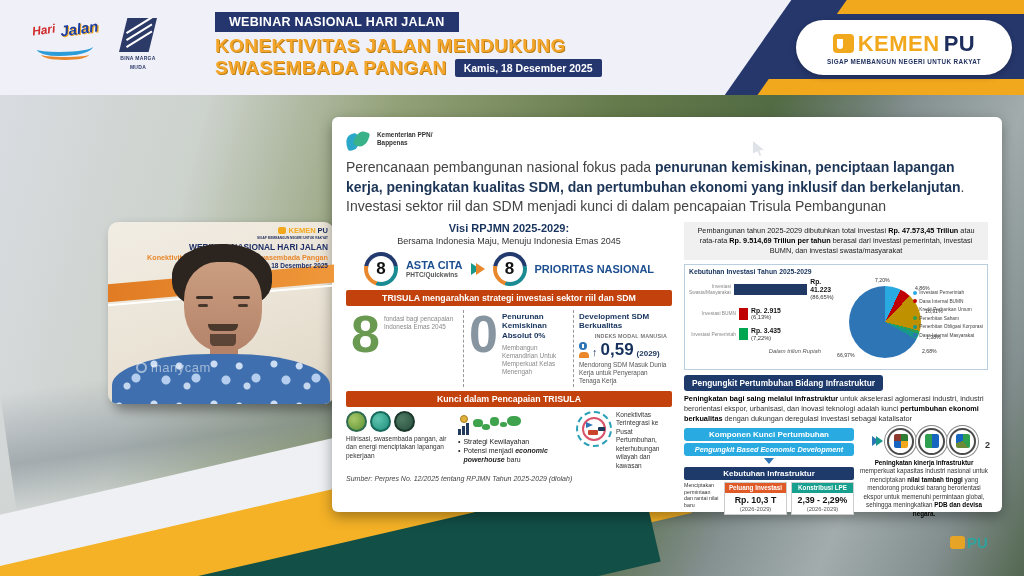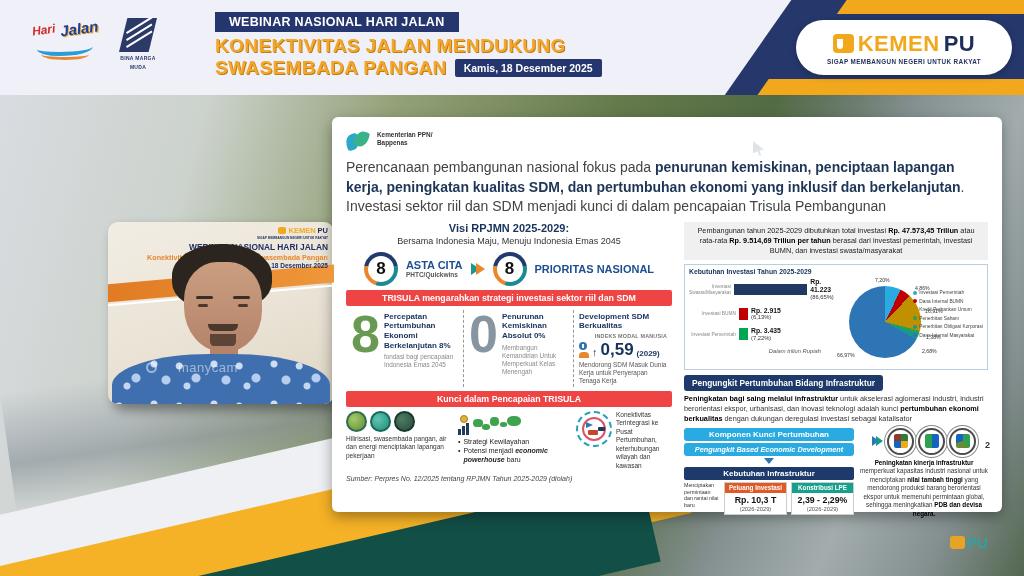--- a/index.html
+++ b/index.html
@@ -69,21 +69,21 @@
   .person { position:absolute; inset:0; z-index:3; }
   .p-hair { position:absolute; left:64px; top:22px; width:100px; height:66px; background:#2b241f; border-radius:48% 48% 42% 42%; }
   .p-face { position:absolute; left:76px; top:40px; width:78px; height:90px; background:linear-gradient(#cb9e80,#b4836a); border-radius:42% 42% 46% 50%; }
   .p-brow { position:absolute; top:34px; width:17px; height:3px; background:#3a2e26; border-radius:2px; }
   .p-eye { position:absolute; top:42px; width:10px; height:3px; background:#4a382c; border-radius:2px; }
   .p-must { position:absolute; left:24px; top:62px; width:30px; height:7px; background:#4a382c; border-radius:0 0 6px 6px; }
   .p-goat { position:absolute; left:26px; top:72px; width:26px; height:14px; background:rgba(62,47,37,.75); border-radius:0 0 45% 45%; }
   .p-neck { position:absolute; left:102px; top:124px; width:28px; height:16px; background:#b4836a; }
   .p-shirt { position:absolute; left:4px; top:132px; width:218px; height:52px; background:#3f6fae; border-radius:45% 45% 0 0/60% 60% 0 0;
     background-image:radial-gradient(circle at 12% 30%,rgba(230,240,255,.85) 3px,transparent 4px),radial-gradient(circle at 40% 60%,rgba(210,230,255,.8) 4px,transparent 5px),radial-gradient(circle at 70% 25%,rgba(230,240,255,.85) 3px,transparent 4px),radial-gradient(circle at 90% 65%,rgba(210,230,255,.8) 4px,transparent 5px),radial-gradient(circle at 25% 80%,rgba(230,240,255,.8) 3px,transparent 4px); background-size:60px 40px; }
-  .wc-wm { position:absolute; left:38px; top:138px; z-index:4; display:flex; align-items:center; gap:21px; opacity:.5; }
+  .wc-wm { position:absolute; left:28px; top:138px; z-index:4; display:flex; align-items:center; gap:4px; opacity:.5; }
   .wc-wm-ring { width:11px; height:11px; border:2px solid #fff; border-radius:50%; }
   .wc-wm-t { color:#fff; font-size:13px; letter-spacing:.5px; }
 
   
   .slide { position:absolute; left:332px; top:117px; width:670px; height:395px; background:#fff; border-radius:6px;
     box-shadow:0 5px 14px rgba(0,0,0,.35); padding:12px 14px 8px; }
   .sl-head { display:flex; justify-content:space-between; }
   .sl-t1 { font-size:14.5px; font-weight:bold; color:#1a7590; letter-spacing:.2px; }
   .sl-t2 { font-size:14.5px; font-weight:bold; color:#cf9627; letter-spacing:.2px; }
   .bapp { display:flex; gap:5px; align-items:flex-start; padding-top:2px; }
@@ -102,21 +102,21 @@
   .visi-s { text-align:center; font-size:9px; color:#333; margin-top:2px; }
   .visi-row { display:flex; align-items:center; justify-content:center; gap:8px; margin:6px 0 4px; }
   .c8 { width:34px; height:34px; border-radius:50%; background:conic-gradient(#223a6e 0 22%,#1a8a93 22% 55%,#e8872b 55% 78%,#223a6e 78% 100%); display:flex; align-items:center; justify-content:center; flex:none; }
   .c8 b { width:26px; height:26px; background:#fff; border-radius:50%; display:flex; align-items:center; justify-content:center; font-size:17px; color:#111; }
   .visi-lbl { font-size:11px; font-weight:bold; color:#1d4f91; line-height:1.1; }
   .visi-sub { font-size:6.5px; font-weight:bold; color:#555; }
   .chev { display:flex; }
   .chev i { width:0; height:0; border-top:6px solid transparent; border-bottom:6px solid transparent; border-left:9px solid #18988b; }
   .chev i+i { margin-left:-4px; border-left-color:#e8872b; }
 
-  .band { background:#ef4444; color:#fff; font-weight:bold; font-size:8.8px; text-align:center; padding:3px 2px; border-radius:2px; margin:4px 0; }
+  .band { background:#c2410c; color:#fff; font-weight:bold; font-size:8.8px; text-align:center; padding:3px 2px; border-radius:2px; margin:4px 0; }
 
   .tri-row { display:flex; }
   .tri-col { padding:2px 5px; }
   .tc1 { width:118px; border-right:1px dashed #999; }
   .tc2 { width:110px; border-right:1px dashed #999; }
   .tc3 { flex:1; }
   .tri-flex { display:flex; gap:4px; }
   .digit { font-size:52px; font-weight:bold; line-height:.85; }
   .d8 { color:#6a9a52; }
   .d0 { color:#8795a1; }
@@ -345,21 +345,20 @@
             </div>
           <div class="visi-lbl">PRIORITAS NASIONAL</div>
         </div>
 
         <div class="band">TRISULA mengarahkan strategi investasi sektor riil dan SDM</div>
 
         <div class="tri-row">
           <div class="tri-col tc1 tri-flex">
             <div class="digit d8">8</div>
             <div>
-              <div class="tri-title">Percepatan Pertumbuhan Ekonomi Berkelanjutan 8%</div>
               <div class="tri-note">fondasi bagi pencapaian Indonesia Emas 2045</div>
             </div>
           </div>
           <div class="tri-col tc2 tri-flex">
             <div class="digit d0">0</div>
             <div>
               <div class="tri-title">Penurunan Kemiskinan Absolut 0%</div>
               <div class="tri-note">Membangun Kemandirian Untuk Memperkuat Kelas Menengah</div>
             </div>
           </div>

